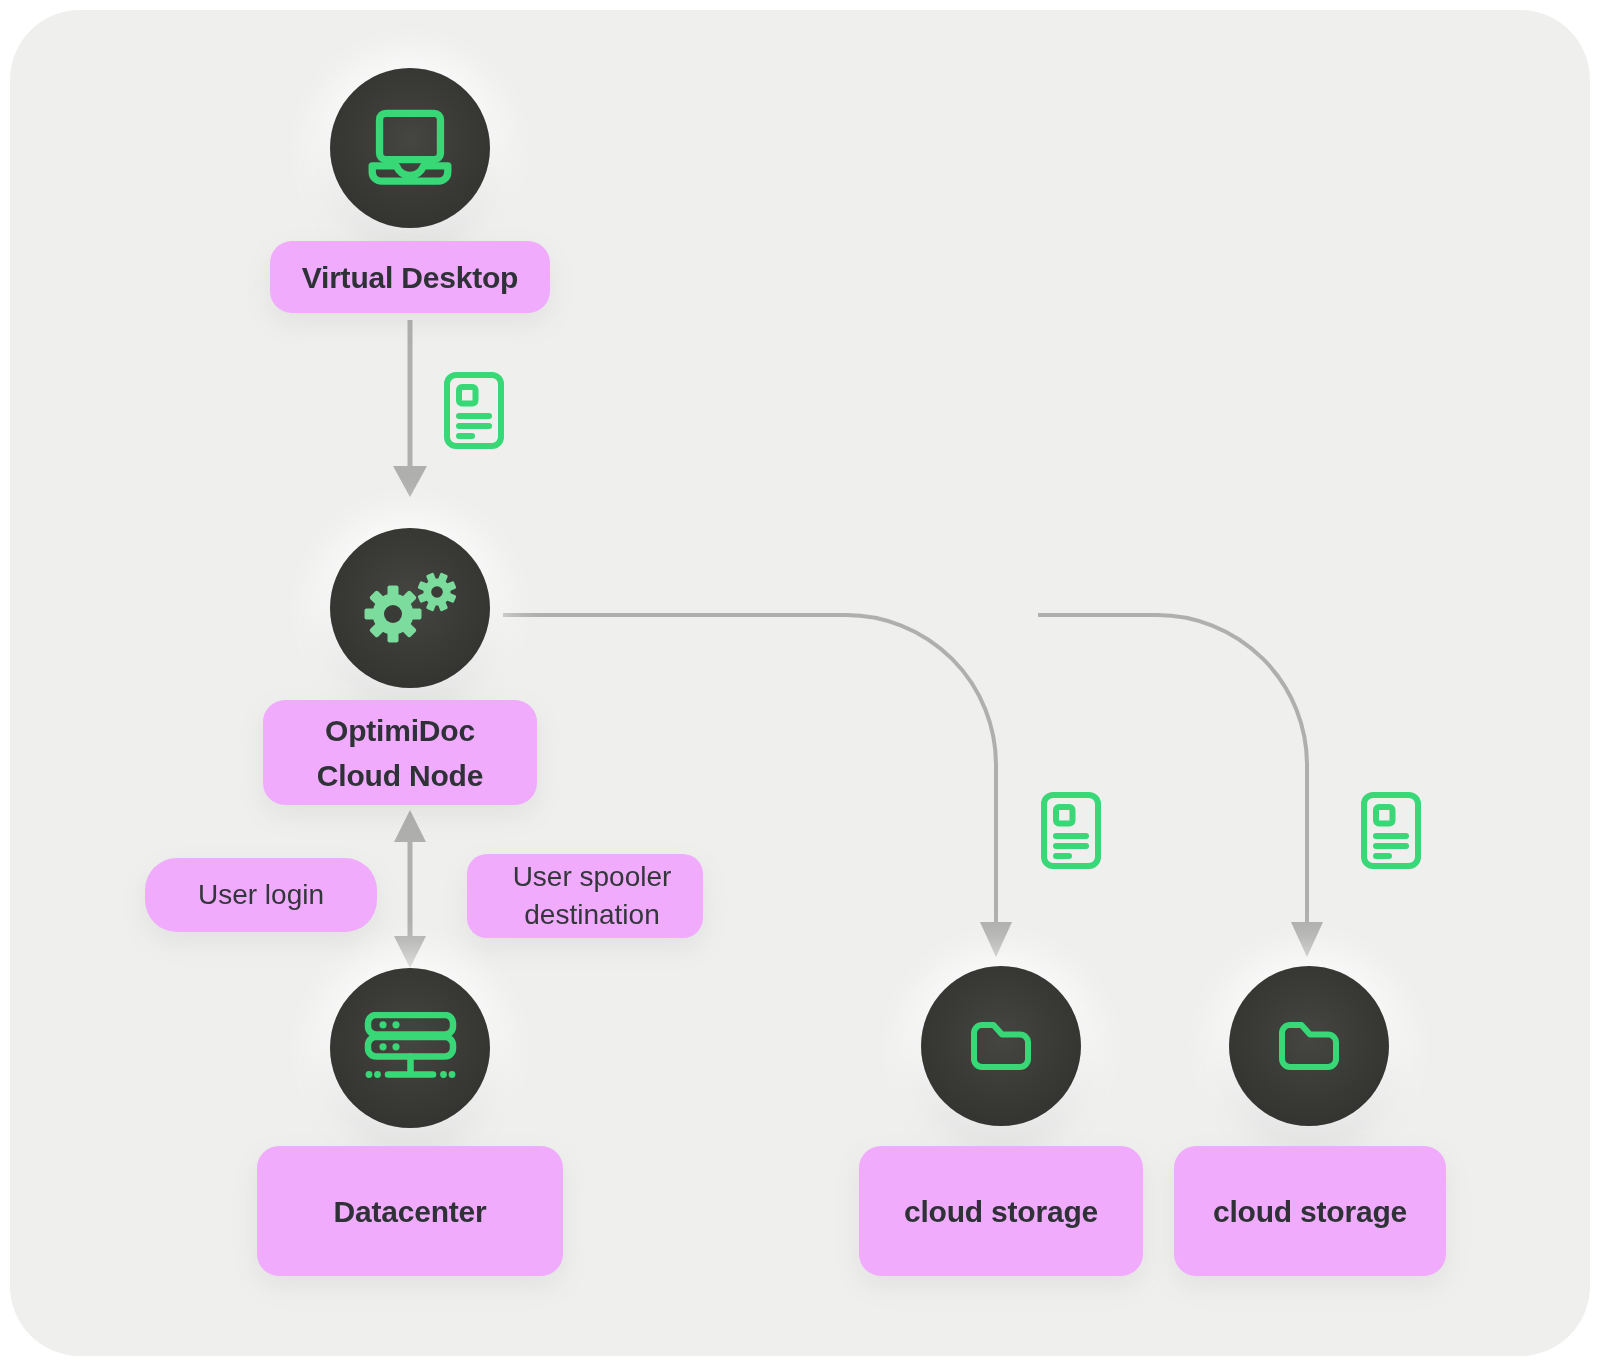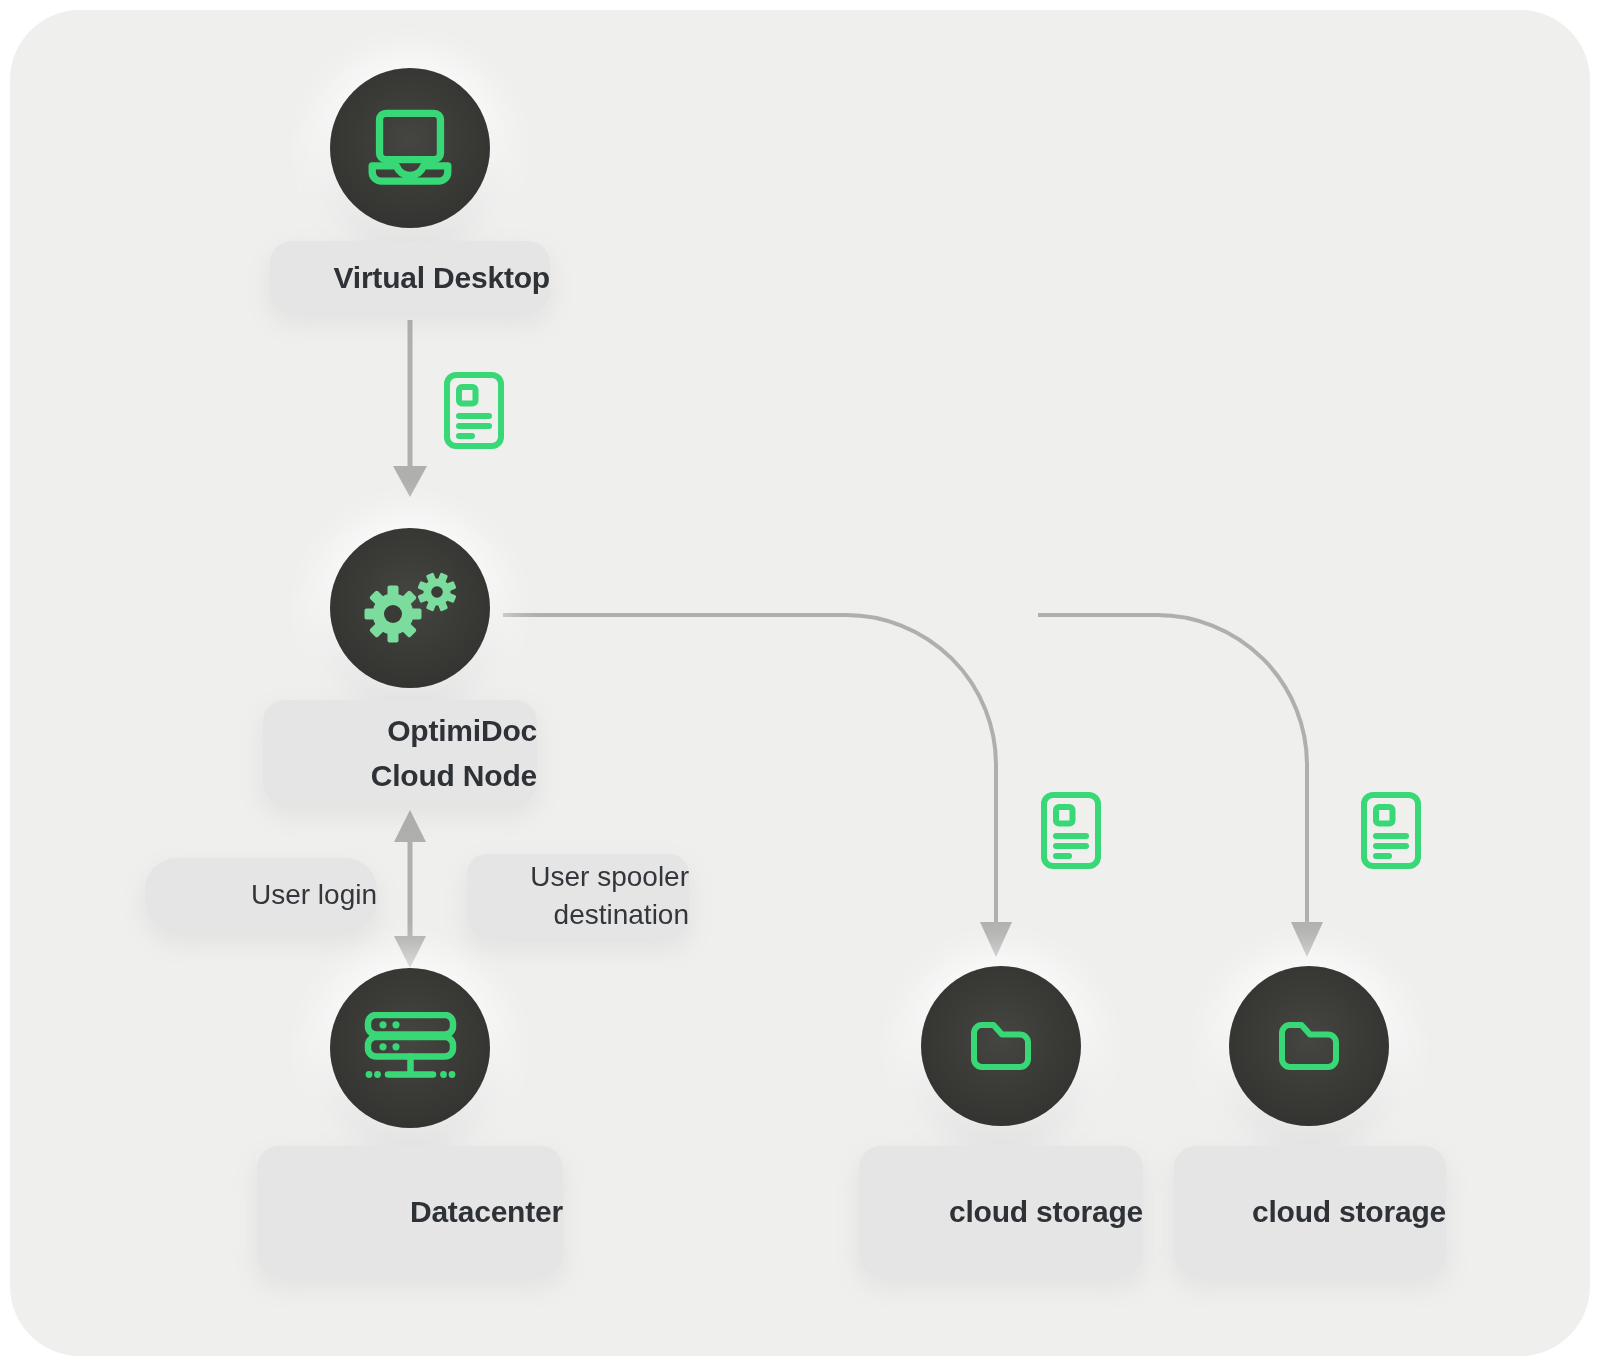--- a/index.html
+++ b/index.html
@@ -12,23 +12,23 @@
     background:#efefee;border-radius:70px;
   }
   .connectors{position:absolute;left:0;top:0;width:1600px;height:1366px;}
   .circle{
     position:absolute;width:160px;height:160px;border-radius:50%;
     background:radial-gradient(circle at 50% 45%, #454541 0%, #3a3a37 45%, #2e2e2c 100%);
     box-shadow:0 0 38px 14px rgba(255,255,255,0.78), 0 22px 32px -6px rgba(110,110,110,0.35);
     display:flex;align-items:center;justify-content:center;
   }
   .node-label{
-    position:absolute;background:#e5e5e5;border-radius:22px;
+    position:absolute;background:#f0abfc;border-radius:22px;
     box-shadow:0 10px 24px rgba(140,140,140,0.13);
-    display:flex;flex-direction:column;align-items:flex-end;justify-content:center;
+    display:flex;flex-direction:column;align-items:center;justify-content:center;
     color:#2e3237;text-align:center;
   }
   .node-label.big{font-size:30px;font-weight:700;line-height:45px;letter-spacing:-0.2px;}
   .node-label.small{font-size:28px;font-weight:400;line-height:38px;color:#33373c;}
   .doc-icon{position:absolute;}
   .stroke-green{fill:none;stroke:#38d877;stroke-linecap:round;stroke-linejoin:round;}
 </style>
 </head>
 <body>
 
@@ -117,21 +117,21 @@
   </svg>
 </div>
 <div class="node-label big" style="left:263px;top:700px;width:274px;height:105px;">
   <span>OptimiDoc</span>
   <span>Cloud Node</span>
 </div>
 
 <div class="node-label small" style="left:145px;top:858px;width:232px;height:74px;border-radius:32px;">
   <span>User login</span>
 </div>
-<div class="node-label small" style="left:467px;top:854px;width:222px;height:84px;border-radius:20px;">
+<div class="node-label small" style="left:467px;top:854px;width:222px;height:84px;border-radius:20px;padding-left:14px;">
   <span>User spooler</span>
   <span>destination</span>
 </div>
 
 <div class="circle" style="left:330px;top:968px;">
   <svg width="100" height="72" viewBox="0 0 100 72">
     <g class="stroke-green" stroke-width="6.5">
       <rect x="8" y="3" width="85" height="19.5" rx="8"></rect>
       <rect x="8" y="25" width="85" height="19.5" rx="8"></rect>
       <line x1="50.5" y1="44.5" x2="50.5" y2="59"></line>

